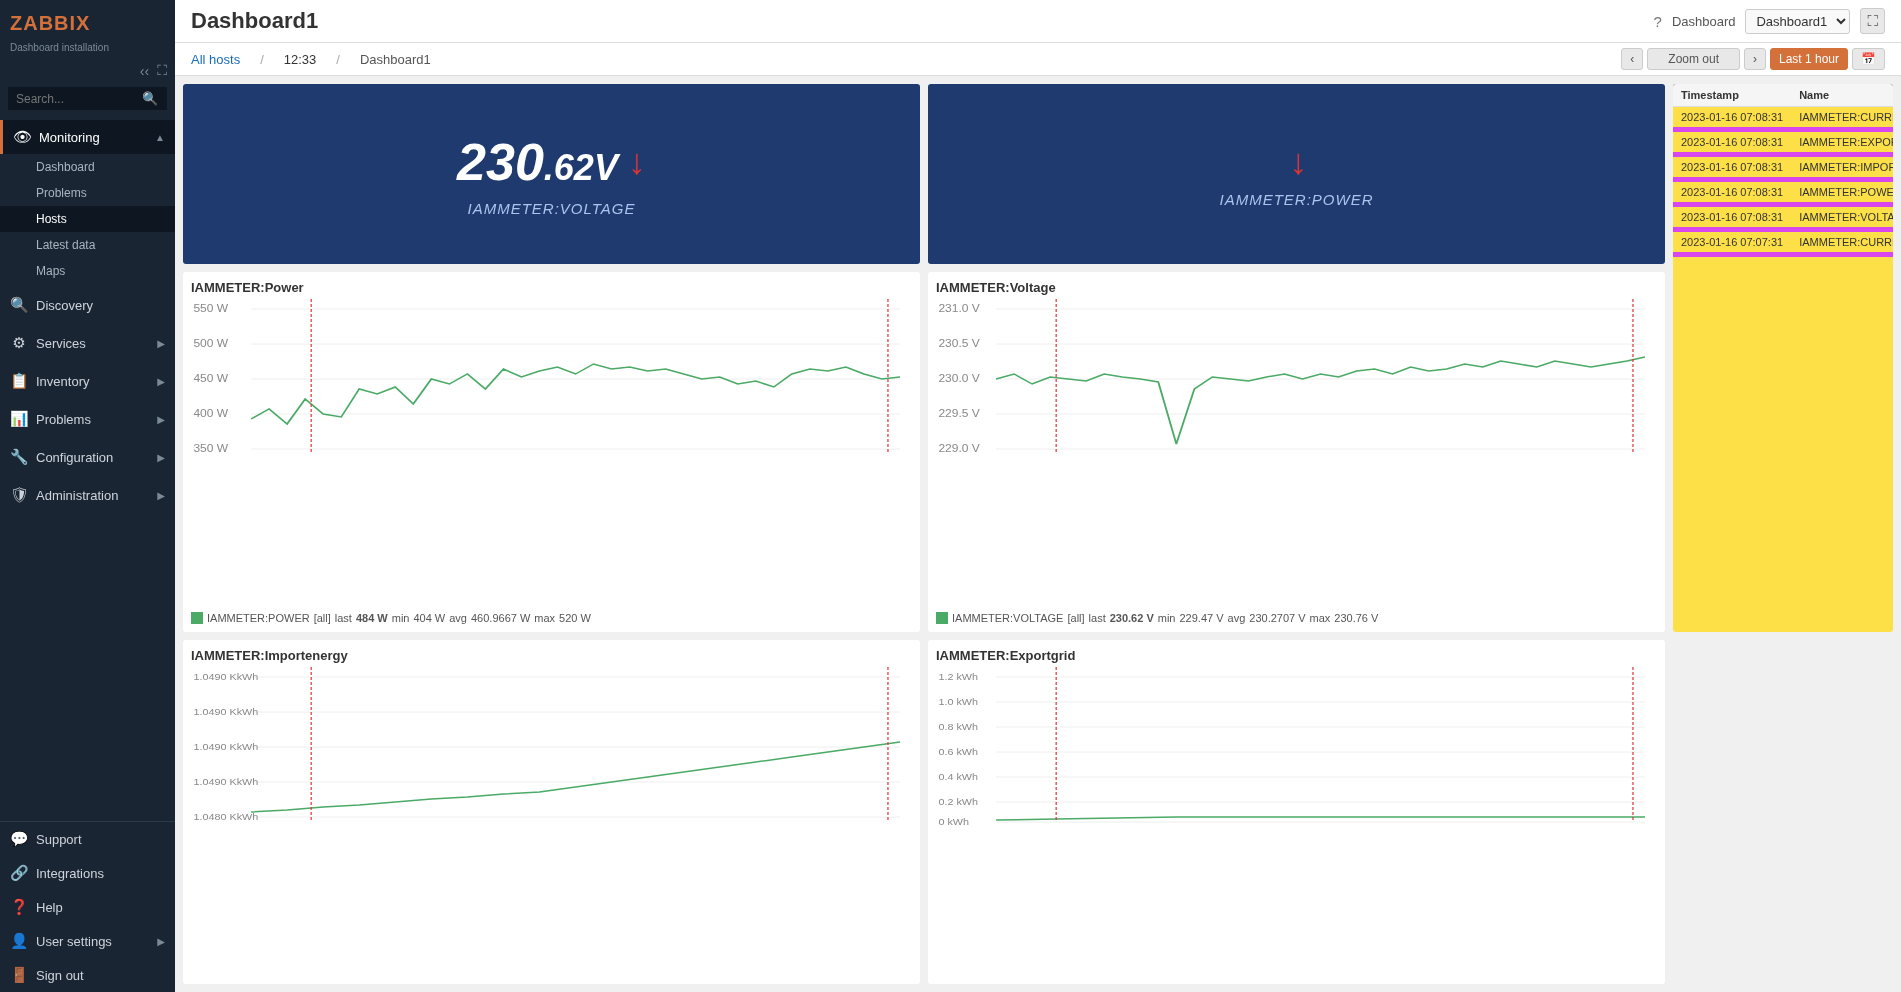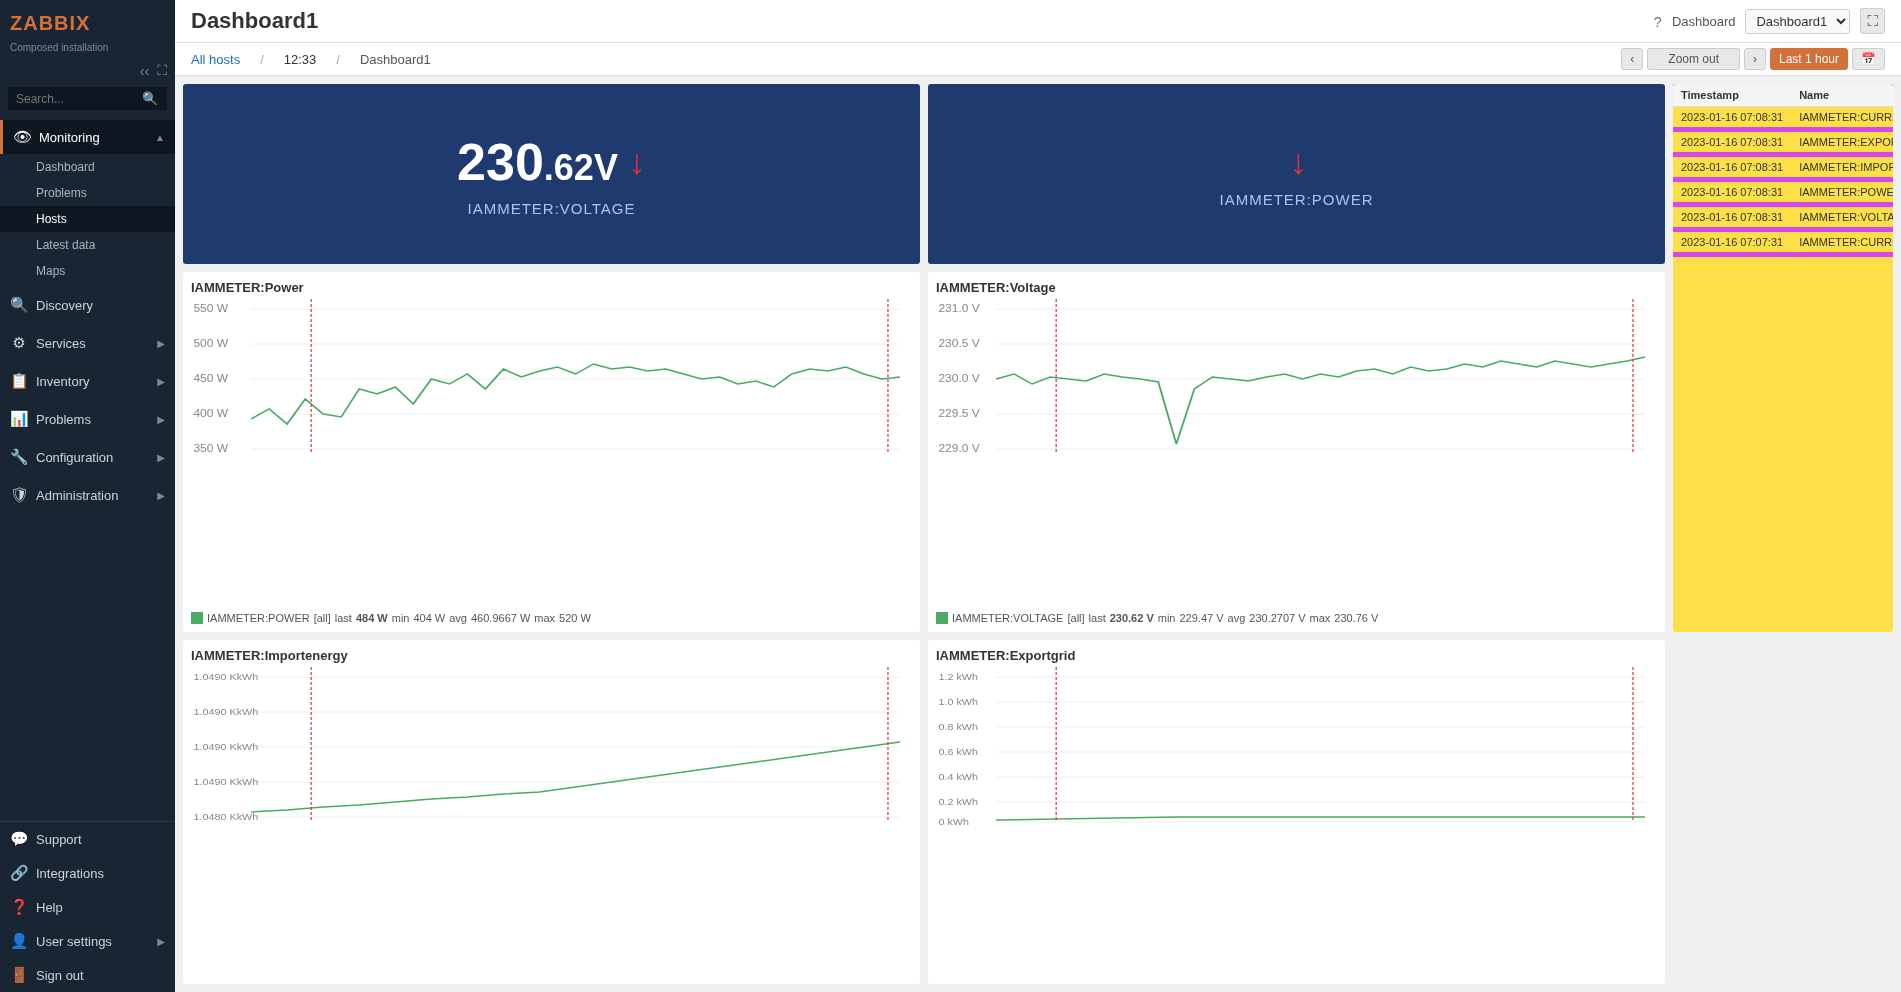--- a/index.html
+++ b/index.html
@@ -234,21 +234,21 @@
     .metric-tile {
       background: #1e3a6e;
       color: #fff;
       display: flex;
       flex-direction: column;
       align-items: center;
       justify-content: center;
       border-radius: 3px;
       padding: 16px;
     }
-    .metric-tile.blue-dark { background: #1e3a6e; }
+    .metric-tile.blue-dark { background: #1e3a6e; font-style: italic; }
     .metric-tile .metric-value {
       font-size: 52px;
       font-weight: bold;
       color: #fff;
       display: flex;
       align-items: center;
       gap: 6px;
     }
     .metric-tile .metric-value .metric-unit {
       font-size: 36px;
@@ -366,21 +366,21 @@
     ::-webkit-scrollbar-thumb { background: #bbb; border-radius: 3px; }
   </style>
 </head>
 <body>
 
 <div id="sidebar">
   <div class="sidebar-logo">
     <span class="sidebar-logo-text">ZABBIX</span>
   </div>
   <div style="padding: 0 10px 4px 10px;">
-    <span class="sidebar-logo-sub">Composed installation</span>
+    <span class="sidebar-logo-sub">Dashboard installation</span>
   </div>
   <div class="sidebar-toggle-row">
     <button class="sidebar-toggle-btn">‹‹</button>
     <button class="sidebar-toggle-btn">⛶</button>
   </div>
   <div class="sidebar-search">
     <input type="text" placeholder="Search..." style="">
     <span class="sidebar-search-icon">🔍</span>
   </div>
 

